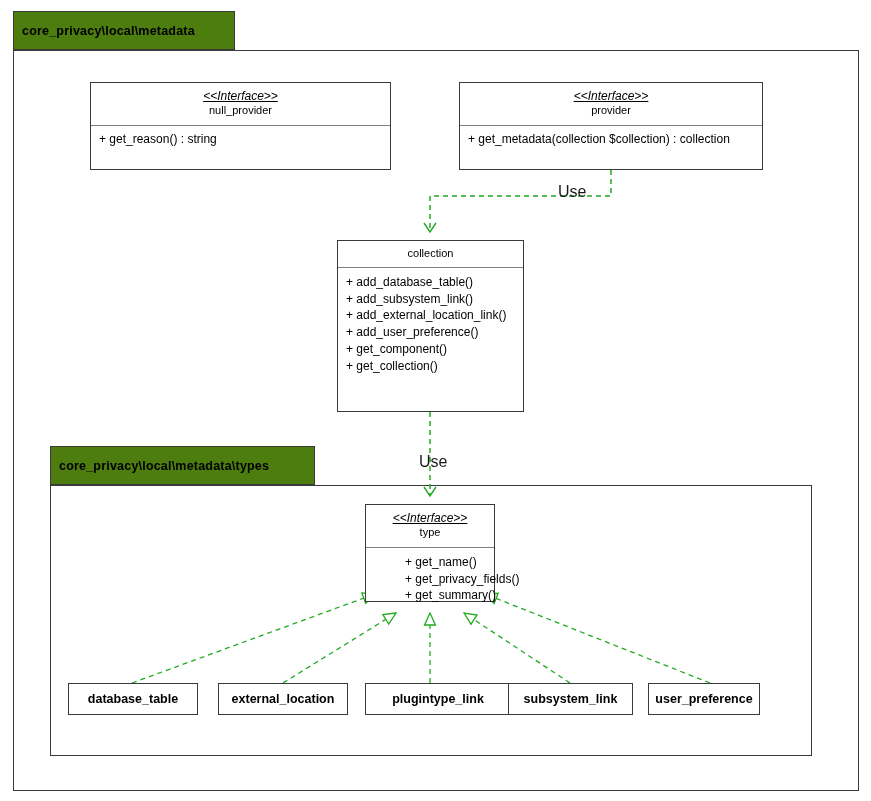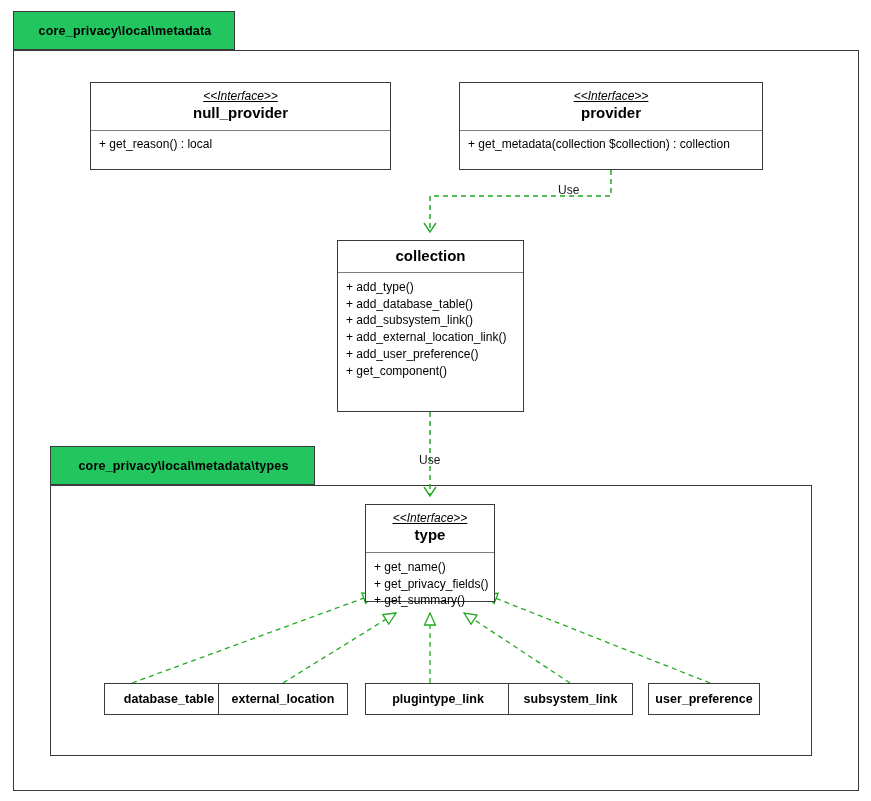--- a/index.html
+++ b/index.html
@@ -40,44 +40,43 @@
   .pkg-body {
     position: absolute;
     left: 0;
     border: 1.3px solid #3a3a3a;
     background: transparent;
   }
   .pkg-tab {
     position: absolute;
     left: 0; top: 0;
     border: 1.3px solid #3a3a3a;
-    background: #22c55e;
+    background: #4d7c0f;
     display: flex;
     align-items: center;
-    padding-left: 2px;
+    padding-left: 8px;
     font-weight: bold;
     font-size: 12.5px;
     letter-spacing: 0.2px;
     z-index: 3;
-    justify-content: center;
   }
   .cls-header {
     text-align: center;
     padding: 6px 4px 7px 4px;
     line-height: 1.25;
   }
   .cls-stereotype {
     font-style: italic;
     font-size: 12px;
     display: block;
     text-decoration: underline;
   }
   .cls-name {
-    font-weight: bold;
-    font-size: 15px;
+    font-weight: normal;
+    font-size: 11px;
     display: block;
   }
   .cls-divider {
     border-top: 1px solid #7d7d7d;
     width: 100%;
     height: 0;
   }
   .cls-members {
     padding: 6px 6px 6px 8px;
     font-size: 12px;
@@ -86,21 +85,21 @@
   .member { white-space: nowrap; }
   .simple-node {
     display: flex;
     align-items: center;
     justify-content: center;
     font-weight: bold;
     font-size: 12.5px;
   }
   .edge-label {
     position: absolute;
-    font-size: 12px;
+    font-size: 16px;
     color: #1a1a1a;
     background: transparent;
     z-index: 2;
     white-space: nowrap;
     text-align: right;
   }
 </style>
 </head>
 <body>
 
@@ -165,64 +164,64 @@
     <span>Use</span>
   </div>
 
   <div class="node" style="left:90px; top:82px; width:301px; height:88px;">
     <div class="cls-header">
       <span class="cls-stereotype">&lt;&lt;Interface&gt;&gt;</span>
       <span class="cls-name">null_provider</span>
     </div>
     <div class="cls-divider"></div>
     <div class="cls-members">
-      <div class="member">+ get_reason() : local</div>
+      <div class="member">+ get_reason() : string</div>
     </div>
   </div>
 
   <div class="node" style="left:459px; top:82px; width:304px; height:88px;">
     <div class="cls-header">
       <span class="cls-stereotype">&lt;&lt;Interface&gt;&gt;</span>
       <span class="cls-name">provider</span>
     </div>
     <div class="cls-divider"></div>
     <div class="cls-members">
       <div class="member">+ get_metadata(collection $collection) : collection</div>
     </div>
   </div>
 
   <div class="node" style="left:337px; top:240px; width:187px; height:172px;">
     <div class="cls-header" style="padding-top:6px; padding-bottom:6px;">
       <span class="cls-name">collection</span>
     </div>
     <div class="cls-divider"></div>
     <div class="cls-members" style="line-height:1.4;">
-      <div class="member">+ add_type()</div>
       <div class="member">+ add_database_table()</div>
       <div class="member">+ add_subsystem_link()</div>
       <div class="member">+ add_external_location_link()</div>
       <div class="member">+ add_user_preference()</div>
       <div class="member">+ get_component()</div>
+      <div class="member">+ get_collection()</div>
     </div>
   </div>
 
   <div class="node" style="left:365px; top:504px; width:130px; height:98px;">
     <div class="cls-header">
       <span class="cls-stereotype">&lt;&lt;Interface&gt;&gt;</span>
       <span class="cls-name">type</span>
     </div>
     <div class="cls-divider"></div>
-    <div class="cls-members" style="line-height:1.4;">
+    <div class="cls-members" style="line-height:1.4;margin-left:31px;">
       <div class="member">+ get_name()</div>
       <div class="member">+ get_privacy_fields()</div>
       <div class="member">+ get_summary()</div>
     </div>
   </div>
 
-  <div class="node simple-node" style="left:68px; top:683px; width:130px; height:32px;margin-left:36px;">
+  <div class="node simple-node" style="left:68px; top:683px; width:130px; height:32px;">
     <span>database_table</span>
   </div>
 
   <div class="node simple-node" style="left:218px; top:683px; width:130px; height:32px;justify-content:center;">
     <span>external_location</span>
   </div>
 
   <div class="node simple-node" style="left:365px; top:683px; width:146px; height:32px;">
     <span>plugintype_link</span>
   </div>

